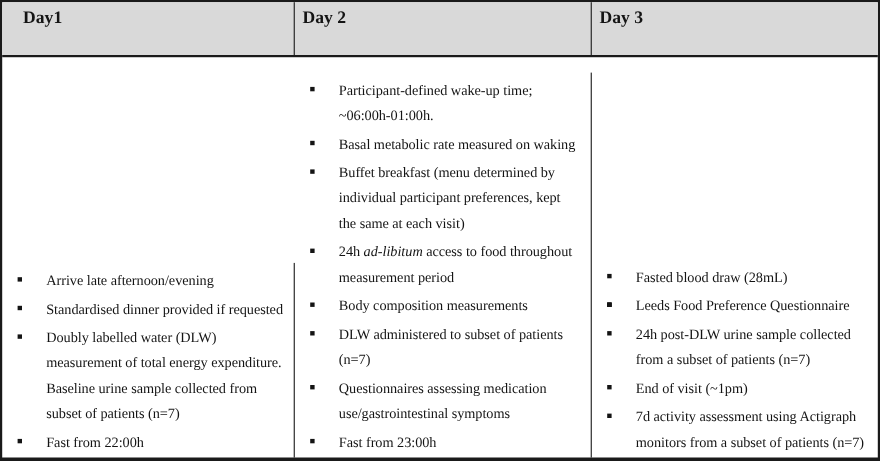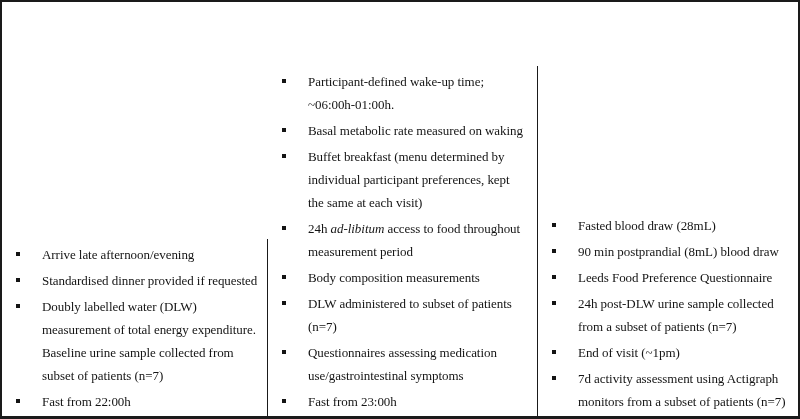--- a/index.html
+++ b/index.html
@@ -68,20 +68,25 @@
     width: 4px;
     height: 4px;
     background: #141414;
   }
   li.item i { font-style: italic; }
 </style>
 </head>
 <body>
 
 <div class="table-wrap">
+  <div class="header-row">
+    <div class="col col-1 head-cell first">Day1</div>
+    <div class="col col-2 head-cell">Day 2</div>
+    <div class="col col-3 head-cell">Day 3</div>
+  </div>
   <div class="body-row">
     <div class="col col-1 body-cell">
       <ul class="item-list">
           <li class="item"><span class="bullet"></span><span>Arrive late afternoon/evening</span></li>
           <li class="item"><span class="bullet"></span><span>Standardised dinner provided if requested</span></li>
           <li class="item"><span class="bullet"></span><span>Doubly labelled water (DLW)
 measurement of total energy expenditure.
 Baseline urine sample collected from
 subset of patients (n=7)</span></li>
           <li class="item"><span class="bullet"></span><span>Fast from 22:00h</span></li>
@@ -102,21 +107,21 @@
 (n=7)</span></li>
           <li class="item"><span class="bullet"></span><span>Questionnaires assessing medication
 use/gastrointestinal symptoms</span></li>
           <li class="item"><span class="bullet"></span><span>Fast from 23:00h</span></li>
         </ul>
     </div>
     <div class="col col-3 body-cell">
       <ul class="item-list">
           <li class="item"><span class="bullet"></span><span>Fasted blood draw (28mL)</span></li>
           <li class="item"><span class="bullet"></span></li>
-          <li class="item"><span class="bullet"></span><span>90 min postprandial (8mL) blood draw</span></li>
+          <li class="item"><span class="bullet"></span></li>
           <li class="item"><span class="bullet"></span><span>Leeds Food Preference Questionnaire</span></li>
           <li class="item"><span class="bullet"></span><span>24h post-DLW urine sample collected
 from a subset of patients (n=7)</span></li>
           <li class="item"><span class="bullet"></span><span>End of visit (~1pm)</span></li>
           <li class="item"><span class="bullet"></span><span>7d activity assessment using Actigraph
 monitors from a subset of patients (n=7)</span></li>
         </ul>
     </div>
   </div>
 </div>

